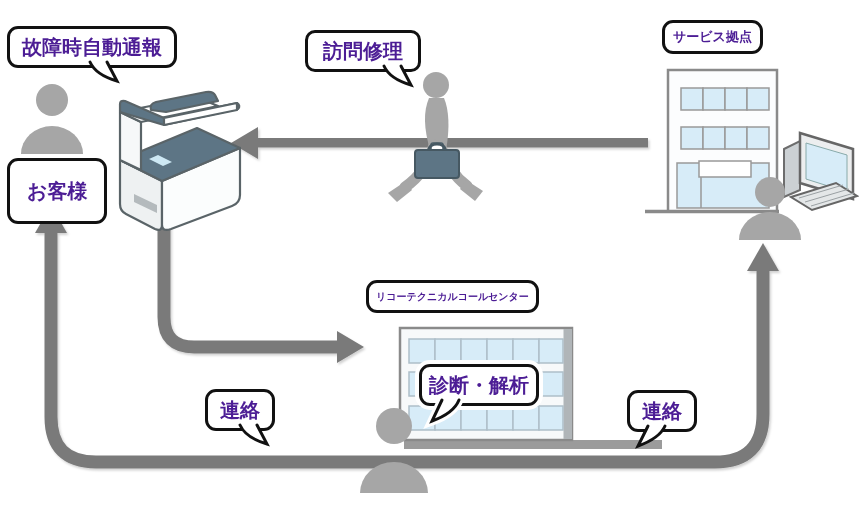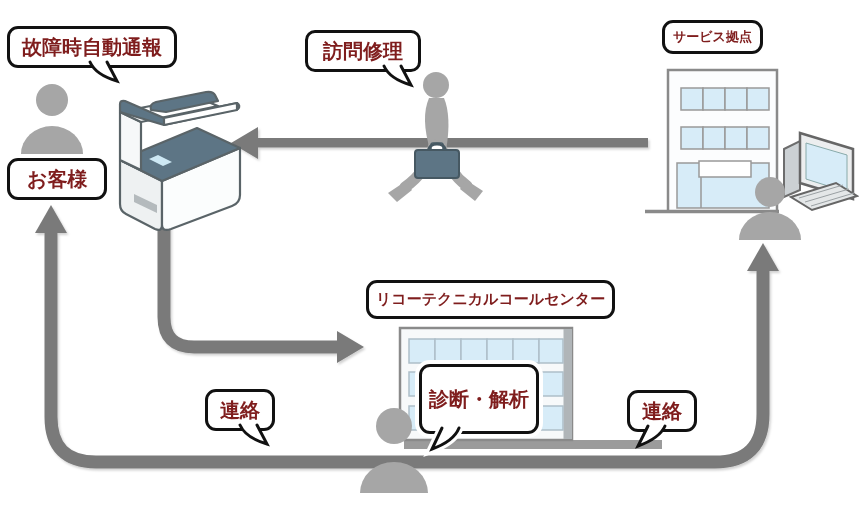--- a/index.html
+++ b/index.html
@@ -4,29 +4,29 @@
 <style>
   html,body{margin:0;padding:0;background:#fff;}
   .stage{
     position:relative; width:859px; height:505px; background:var(--background,#fff);
     font-family:"Liberation Sans", sans-serif; overflow:hidden;
   }
   .art{position:absolute; left:0; top:0;}
   .tag{
     position:absolute; background:#fff; border:3px solid var(--bubble-border,#111);
     border-radius:11px; padding:7px 12px; font-size:20px; line-height:1.1;
-    font-weight:600; color:#7f1d1d; white-space:nowrap; z-index:5; text-align:center;
+    font-weight:600; color:#4c1d95; white-space:nowrap; z-index:5; text-align:center;
   }
   .tag .tail{position:absolute; top:calc(100% - 3px); overflow:visible; z-index:6;}
-  .tag-customer{left:7px; top:158px; width:60px; padding:7px 17px;}
+  .tag-customer{left:7px; top:158px; width:60px; padding:19px 17px;}
   .tag-auto-report{left:7px; top:26px;}
   .tag-visit{left:305px; top:30px; padding:7px 15px;border-radius:10px;}
   .tag-service-site{left:662px; top:20px; font-size:13px; padding:7px 8px;}
-  .tag-call-center{left:366px; top:280px; font-size:15px; padding:8px 7px;}
-  .tag-diagnosis{left:419px; top:364px; padding:21px 7px; box-shadow:0 0 0 4px #fff; z-index:7;}
+  .tag-call-center{left:366px; top:280px; font-size:10px; padding:8px 7px;}
+  .tag-diagnosis{left:419px; top:364px; padding:7px 7px; box-shadow:0 0 0 4px #fff; z-index:7;}
   .tag-contact-l{left:205px; top:389px;}
   .tag-contact-r{left:627px; top:390px;}
   .arrow{fill:var(--arrow,#7a7a7a);}
   .arrow-line{stroke:var(--arrow,#7a7a7a); fill:none; stroke-width:13;}
   .person{fill:var(--person,#a6a6a6);}
   .accent{fill:var(--machine-accent,#5d7585);}
   .win{fill:var(--window,#d7ecf8);}
 </style>
 </head>
 <body>

